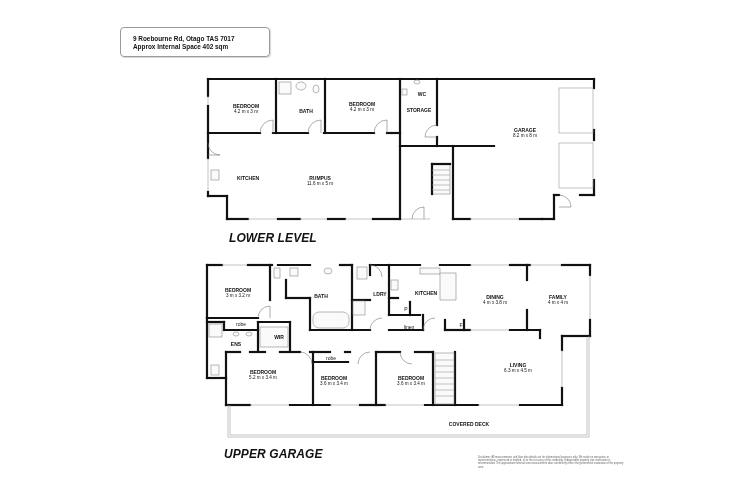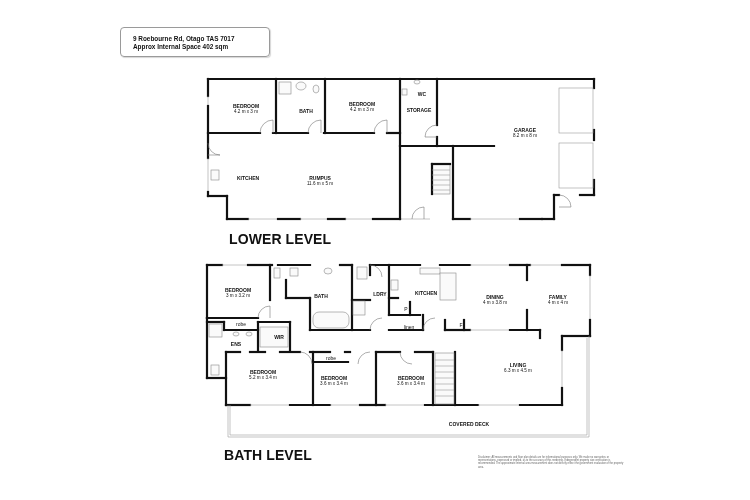--- a/index.html
+++ b/index.html
@@ -13,21 +13,21 @@
   svg.plan { position: absolute; left: 0; top: 0; }
   .wall { stroke: #111; stroke-width: 2.2; fill: none; stroke-linecap: square; }
   .thin { stroke: #9a9a9a; stroke-width: 0.6; fill: none; }
   .win { stroke: #b5b5b5; stroke-width: 0.8; fill: #fff; }
   .door { stroke: #777; stroke-width: 0.6; fill: none; }
   .fix { stroke: #888; stroke-width: 0.6; fill: #fafafa; }
   .lbl { position: absolute; font-size: 5px; font-weight: bold; text-align: center;
          transform: translateX(-50%); white-space: nowrap; line-height: 6px; }
   .dim { display: block; font-weight: normal; font-size: 4.6px; }
   .small { font-weight: normal; font-size: 5px; }
-  .level { position: absolute; font-size: 14px; font-weight: bold; letter-spacing: 0.1px; }
+  .level { position: absolute; font-size: 12px; font-weight: bold; letter-spacing: 0.1px; font-style: italic; }
   .disclaimer { position: absolute; left: 478px; top: 456px; width: 150px; font-size: 2.6px;
                 line-height: 3.2px; color: #666; }
 </style>
 </head>
 <body>
 
 <div class="title-box">
   <div class="title-line tl1">9 Roebourne Rd, Otago TAS 7017</div>
   <div class="title-line tl2">Approx Internal Space 402 sqm</div>
 </div>
@@ -317,15 +317,15 @@
   <span class="dim">3.6 m x 3.4 m</span>
 </div>
 <div class="lbl" style="left:518px; top:362px;">
   <span>LIVING</span>
   <span class="dim">6.3 m x 4.5 m</span>
 </div>
 <div class="lbl" style="left:469px; top:421px;">
   <span>COVERED DECK</span>
 </div>
 
-<div class="level" style="left:224px; top:447px;">BATH LEVEL</div>
+<div class="level" style="left:224px; top:447px;">UPPER GARAGE</div>
 
 <div class="disclaimer">Disclaimer: All measurements and floor plan details are for informational purposes only. We make no warranties or representations, expressed or implied, as to the accuracy of this rendering. Independent property size verification is recommended. The approximate internal area measurement does not directly reflect the government evaluation of the property area.</div>
 
 </body></html>

